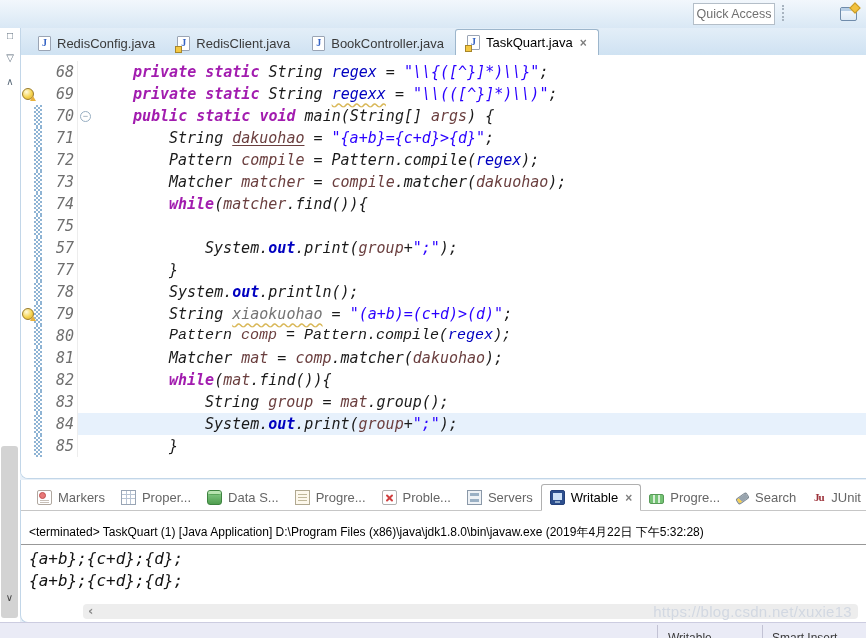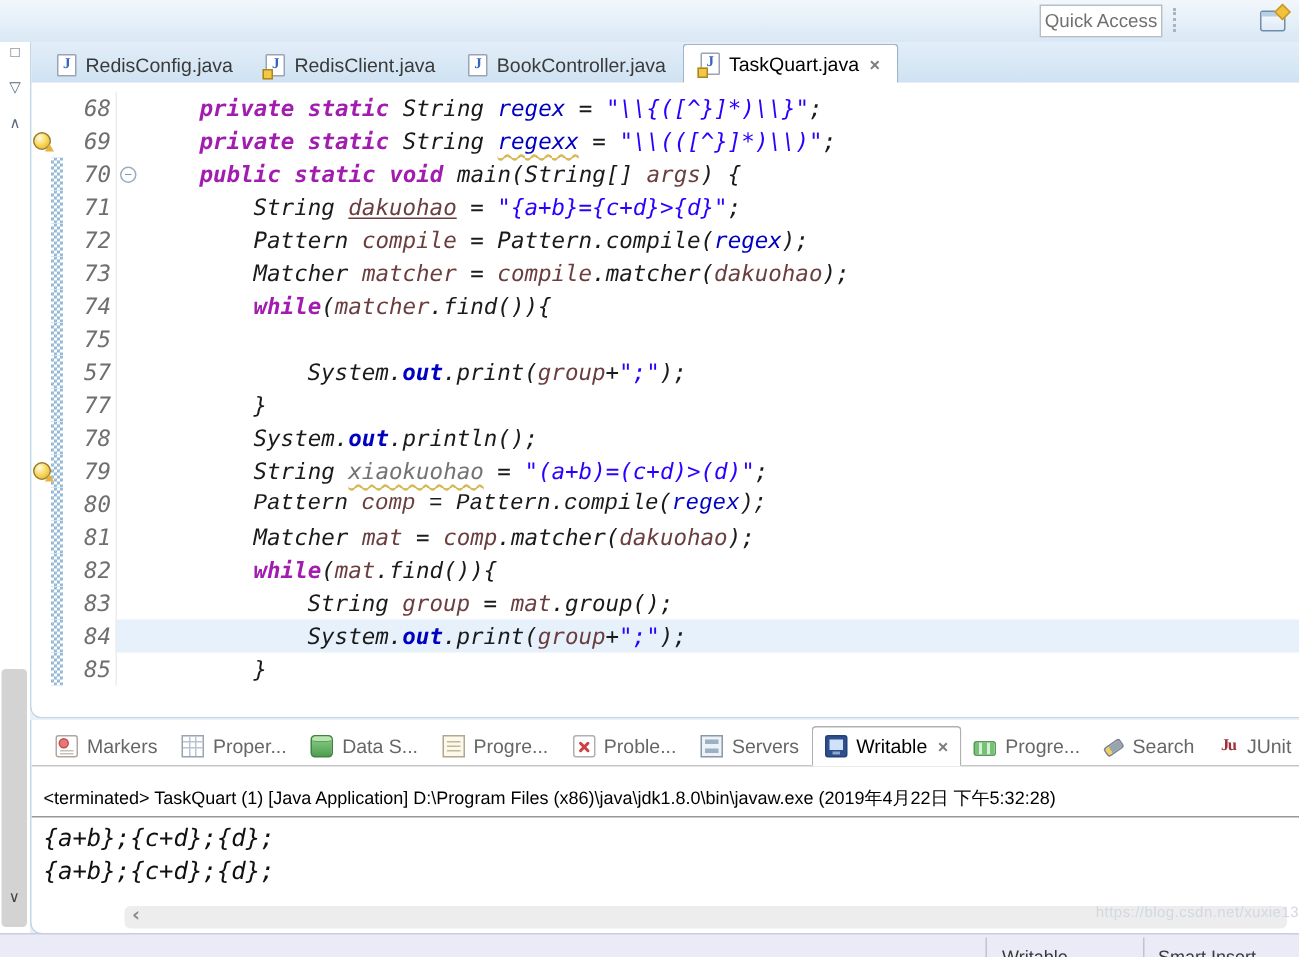--- a/index.html
+++ b/index.html
@@ -115,21 +115,21 @@
                    background:linear-gradient(90deg,#f3cf58 0 3px,#98a4ae 3px);border:1px solid #78848e;
                    border-radius:2px;transform:rotate(-35deg);}
   .i-junit-icon{color:#9c3038;font:bold 11px/13px "Liberation Serif",serif;text-align:center;letter-spacing:-1px;}
 
   .chead{font-size:12px;color:#000;padding:13px 0 3px 8px;border-bottom:1px solid #989898;white-space:nowrap;overflow:hidden;}
   .cout{padding:3px 0 0 8px;}
   .cons-line{font:italic 16px/22px "DejaVu Sans Mono",monospace;color:#111;white-space:pre;}
   .hscroll.cs{left:62px;top:124px;}
 
   
-  .watermark{position:absolute;top:603px;right:0;font-size:10px;color:#d2d8e2;letter-spacing:.3px;pointer-events:none;}
+  .watermark{position:absolute;top:603px;right:14px;font-size:15px;color:#d2d8e2;letter-spacing:.3px;pointer-events:none;}
   .statusbar{position:absolute;left:0;right:0;top:622px;height:16px;background:#eaebf6;border-top:1px solid #cccce0;overflow:hidden;}
   .sb-cell{position:absolute;top:8px;font-size:12px;color:#3a3a3a;white-space:nowrap;}
   .sb-writable{left:668px;} .sb-insert{left:772px;}
   .sb-sep{position:absolute;top:2px;height:20px;width:1px;background:#c2c2d4;}
   .s1{left:657px;} .s2{left:762px;}
 </style>
 </head>
 <body>
 
 <div id="app">

